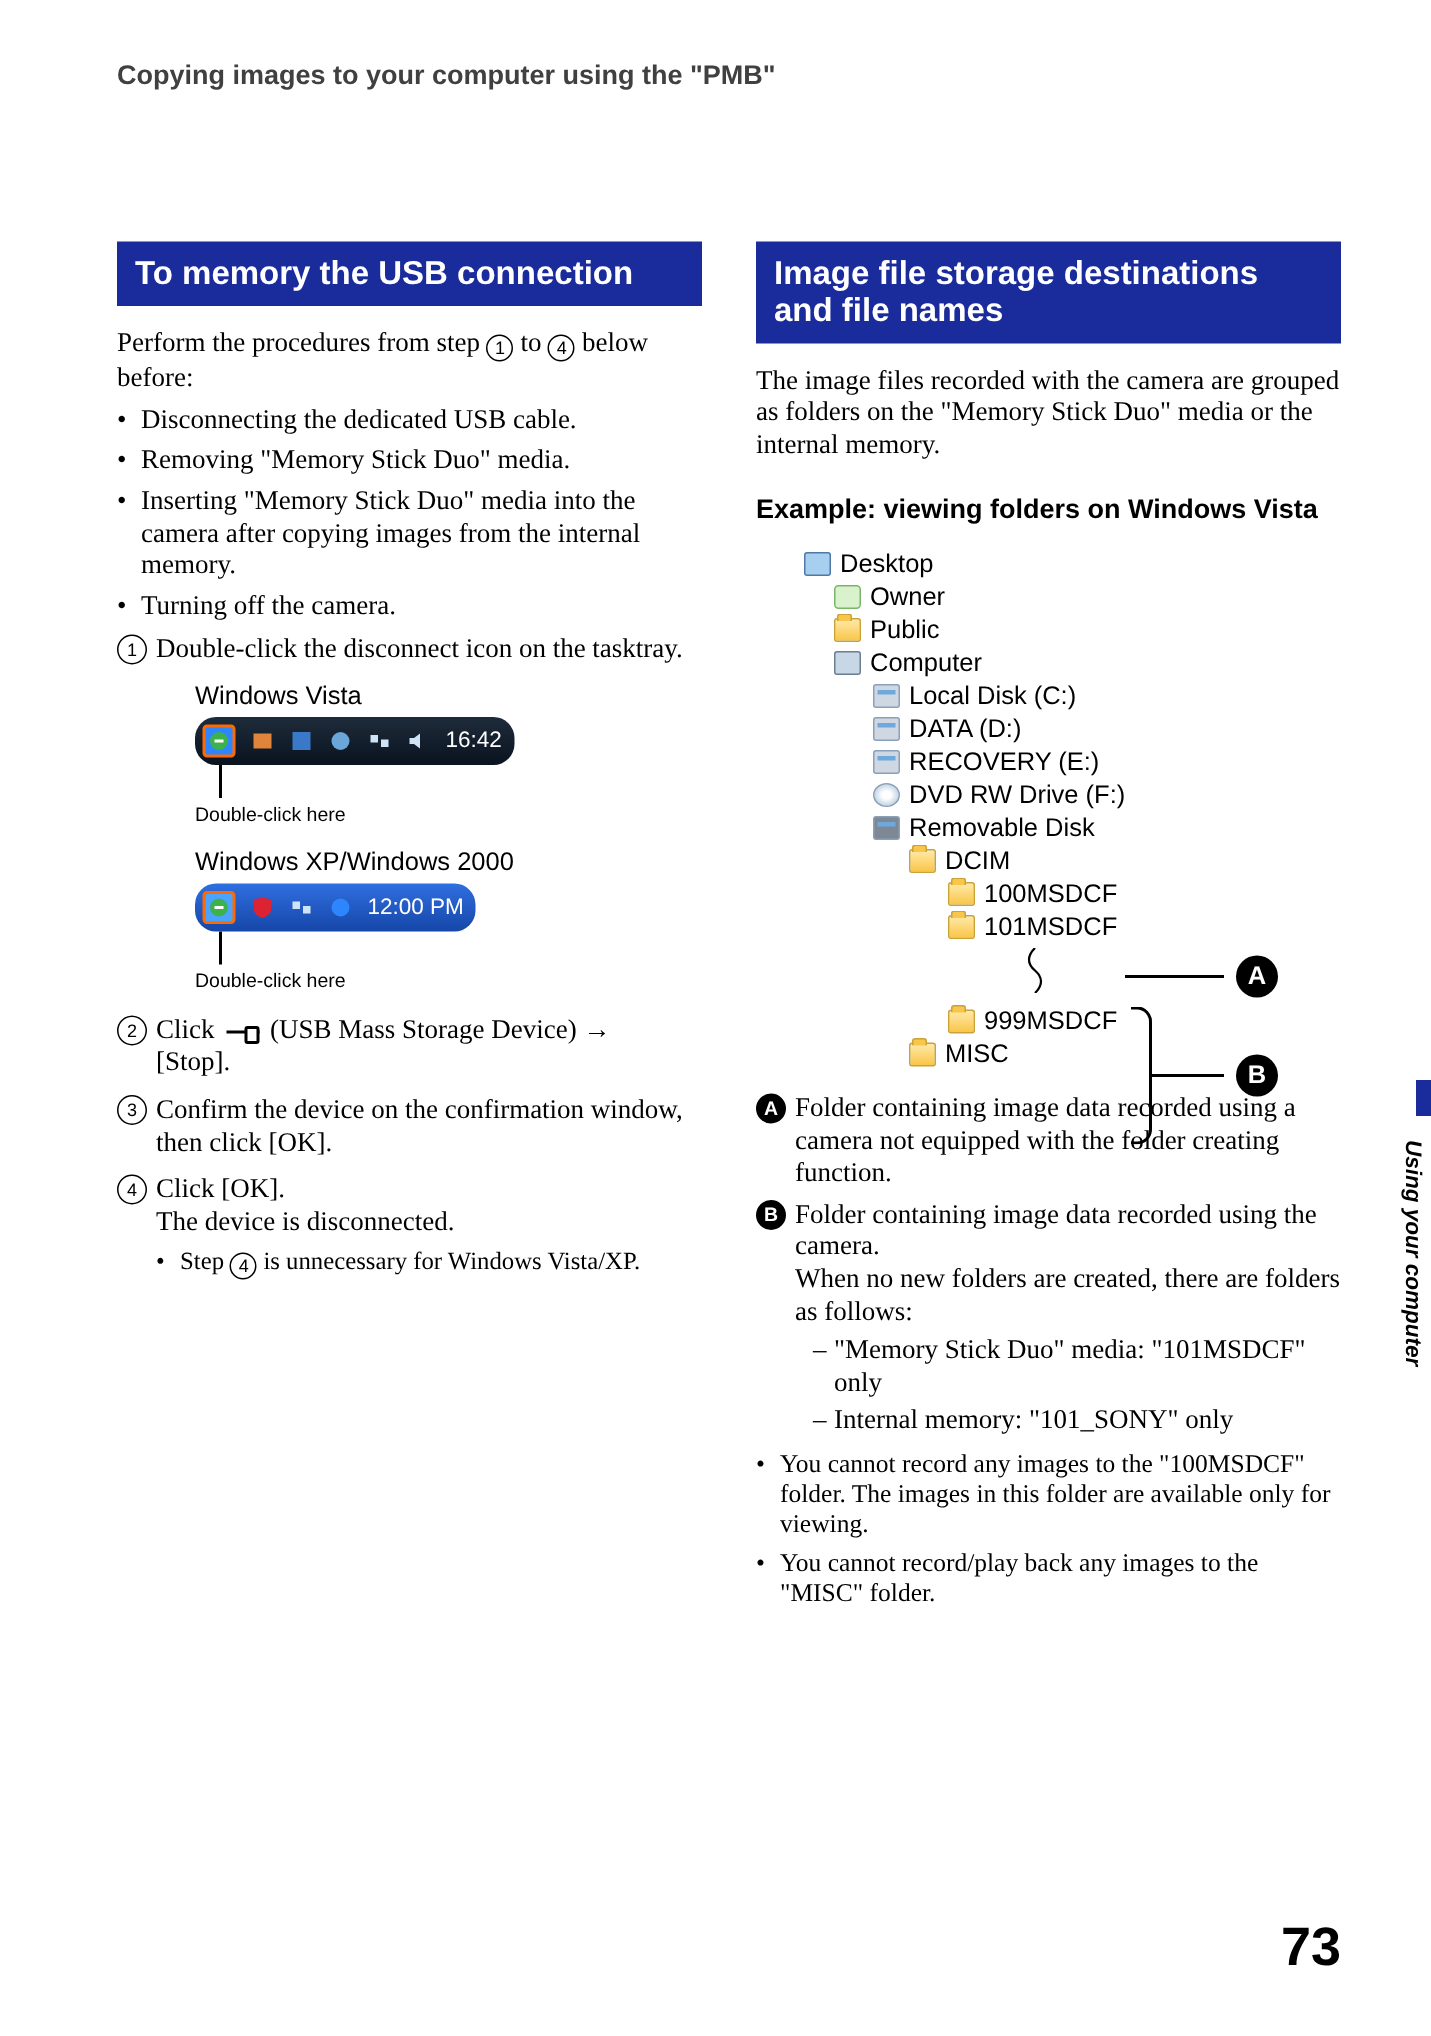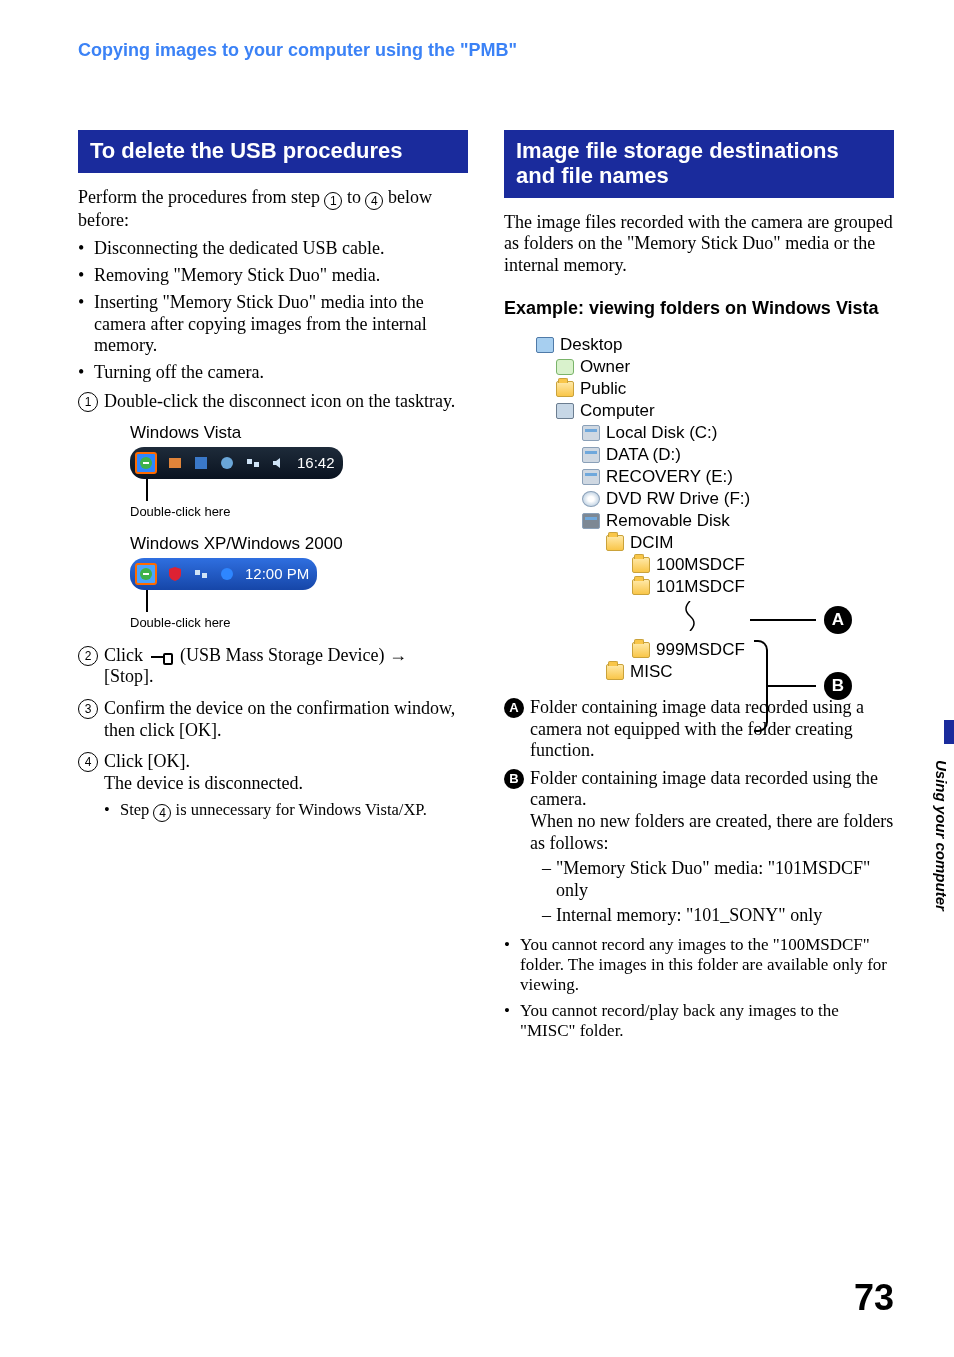--- a/index.html
+++ b/index.html
@@ -13,23 +13,23 @@
   }
   .page {
     position: relative;
     width: 954px;
     height: 1357px;
     padding: 40px 60px 60px 78px;
   }
   .running-head {
     font-family: Arial, Helvetica, sans-serif;
     font-weight: bold;
-    color: #3b82f6;
+    color: #404040;
     font-size: 18px;
-    margin-bottom: 69px;
+    margin-bottom: 100px;
   }
   .columns {
     display: flex;
     gap: 36px;
   }
   .col {
     width: 50%;
   }
   .band {
     background: #1a2b9c;
@@ -182,21 +182,21 @@
 </head>
 <body>
 
 <div class="page">
 
   <div class="running-head">Copying images to your computer using the "PMB"</div>
 
   <div class="columns">
 
     <div class="col">
-      <div class="band">To delete the USB procedures</div>
+      <div class="band">To memory the USB connection</div>
 
       <p class="body-p">
         <span>Perform the procedures from step </span><span class="circ-num">1</span><span> to </span><span class="circ-num">4</span><span> below before:</span>
       </p>
 
       <ul class="bullets">
         <li>Disconnecting the dedicated USB cable.</li>
         <li>Removing "Memory Stick Duo" media.</li>
         <li>Inserting "Memory Stick Duo" media into the camera after copying images from the internal memory.</li>
         <li>Turning off the camera.</li>

